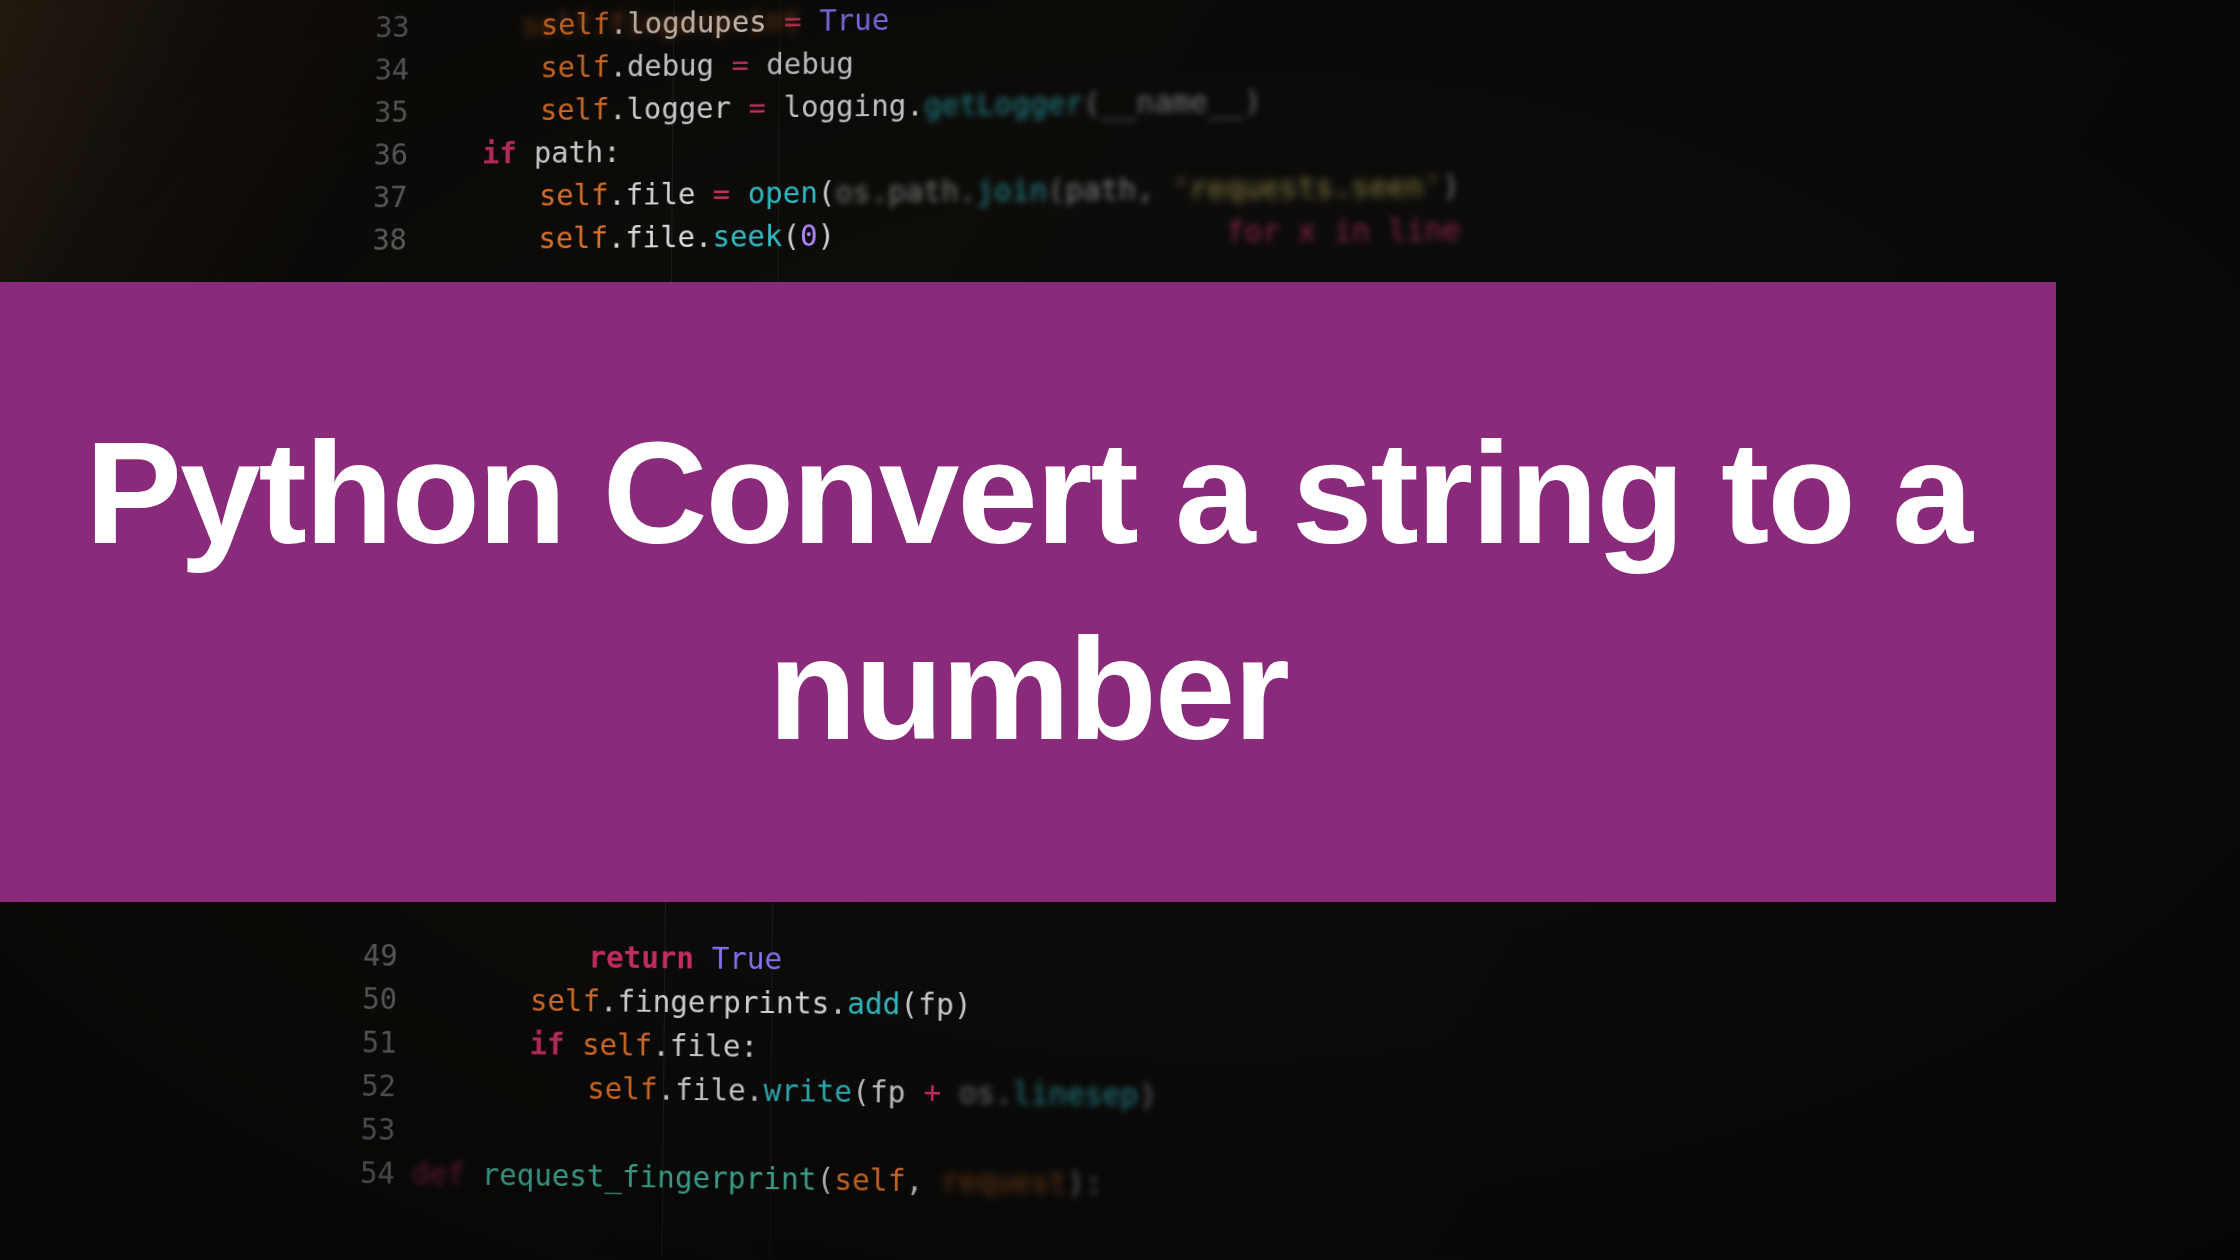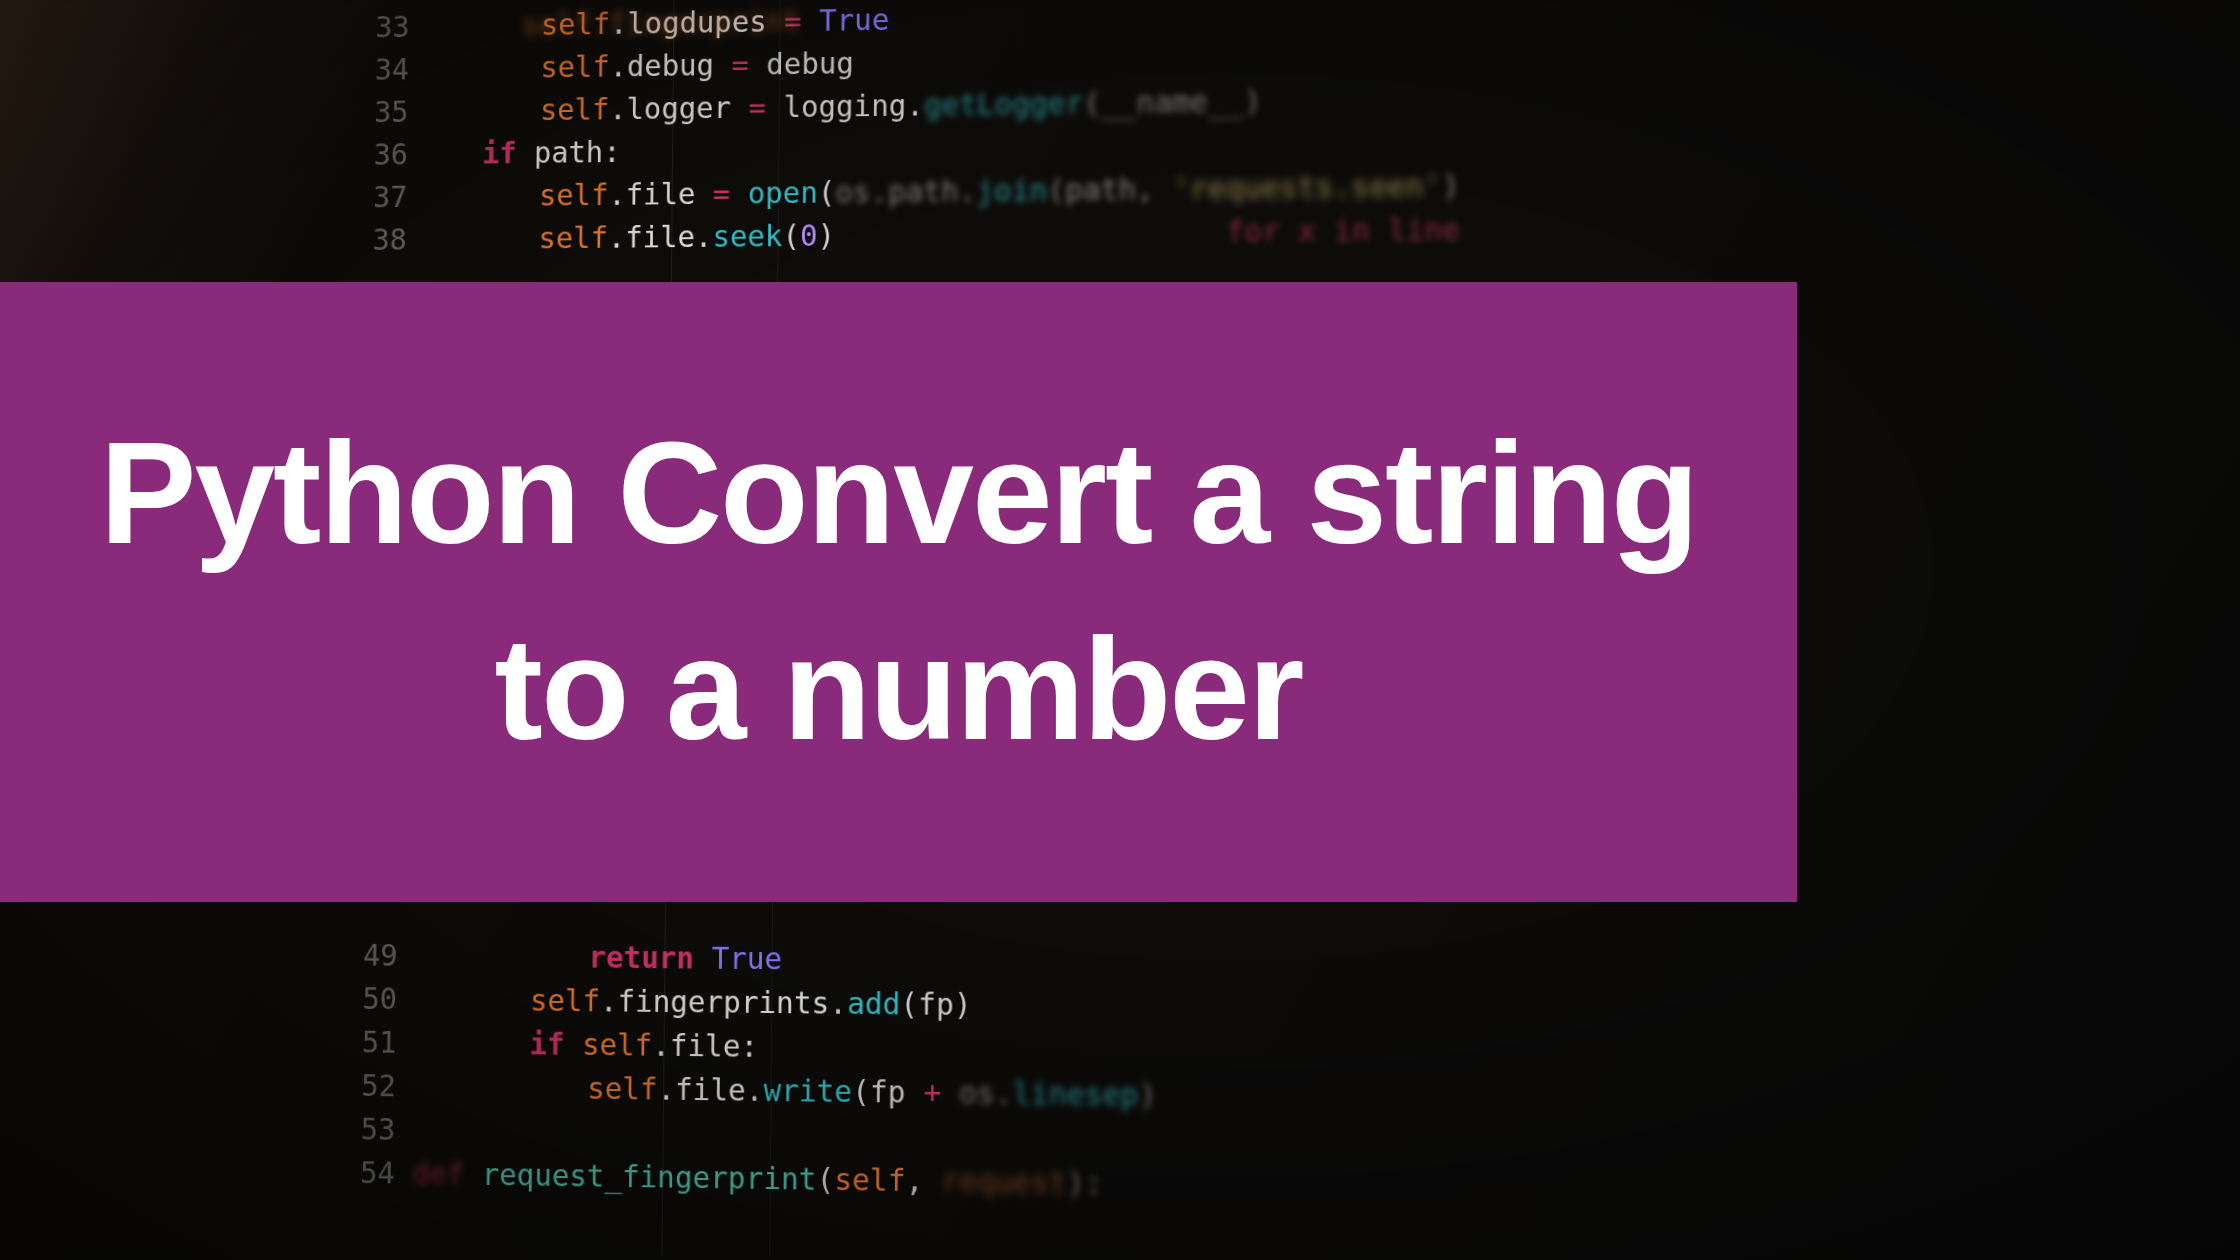--- a/index.html
+++ b/index.html
@@ -62,21 +62,21 @@
   .c-blur1 { color: #33c1c9; filter: blur(3px); opacity: 0.7; }
   .c-blur2 { color: #d8c968; filter: blur(4px); opacity: 0.6; }
   .c-blur3 { color: #d4d4d4; filter: blur(3px); opacity: 0.55; }
   .c-blur4 { color: #f07c2e; filter: blur(4px); opacity: 0.5; }
   .c-blur5 { color: #d6336c; filter: blur(3px); opacity: 0.6; }
 
   .banner {
     position: absolute;
     top: 282px;
     left: 0;
-    width: 1797px;
+    width: 2056px;
     height: 620px;
     background: #8a2a7a;
     display: flex;
     align-items: center;
     justify-content: center;
     padding: 0 50px;
   }
   .banner-text {
     color: #ffffff;
     font-family: 'Arial Black', 'Helvetica', sans-serif;

